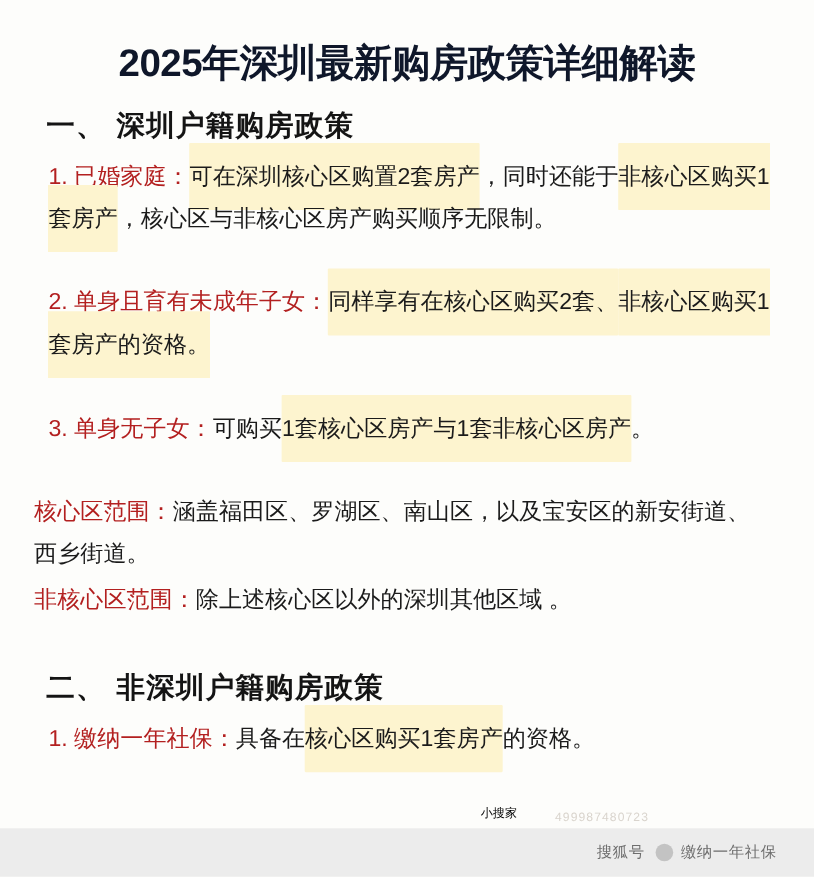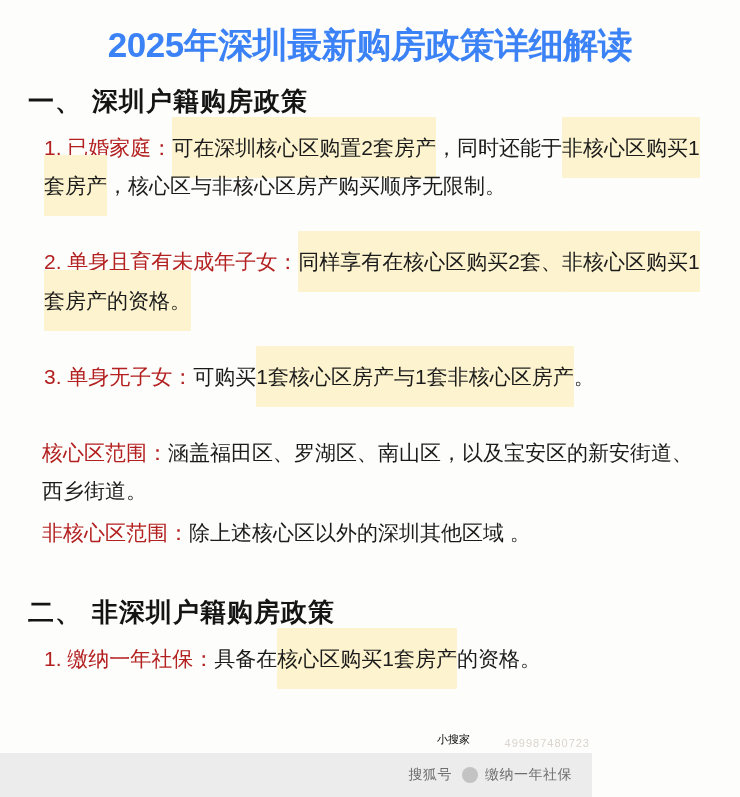--- a/index.html
+++ b/index.html
@@ -18,32 +18,32 @@
     position: relative;
     width: 740px;
     height: 797px;
     box-sizing: border-box;
     padding: 18px 28px 0 28px;
     background: #fdfdfb;
   }
   .doc-title {
     font-size: 35px;
     font-weight: bold;
-    color: #3b82f6;
+    color: #0f172a;
     letter-spacing: -0.5px;
     text-align: center;
     line-height: 1.2;
-    margin: 6px 0 18px 0;
+    margin: 19px 0 18px 0;
     white-space: nowrap;
   }
   .section-heading {
     font-size: 26px;
     font-weight: bold;
     color: #141414;
-    margin: 6px 0 10px 0;
+    margin: 6px 0 10px 14px;
     letter-spacing: 1px;
   }
   .section-heading .num {
     margin-right: 10px;
   }
   .block {
     margin: 0 0 12px 16px;
     font-size: 21px;
     line-height: 1.82;
     color: #1b1b1b;
@@ -54,38 +54,38 @@
     font-weight: normal;
   }
   .hl {
     background: #fdf4cf;
     padding: 19px 0;
     border-radius: 1px;
   }
   .spacer-md { height: 26px; }
   .spacer-lg { height: 34px; }
   .range-block {
-    margin: 0 0 4px 14px;
+    margin: 0 0 4px 3px;
     font-size: 21px;
     line-height: 1.8;
     color: #1b1b1b;
     max-width: 670px;
   }
   .footer {
     position: absolute;
     left: 0;
     bottom: 0;
-    width: 592px;
+    width: 740px;
     height: 44px;
     background: #ececec;
     display: flex;
     align-items: center;
     justify-content: flex-end;
     box-sizing: border-box;
-    padding-right: 20px;
+    padding-right: 34px;
   }
   .footer-text {
     font-size: 14px;
     color: #6e6e6e;
     letter-spacing: 0.5px;
   }
   .footer-avatar {
     width: 16px;
     height: 16px;
     border-radius: 50%;

